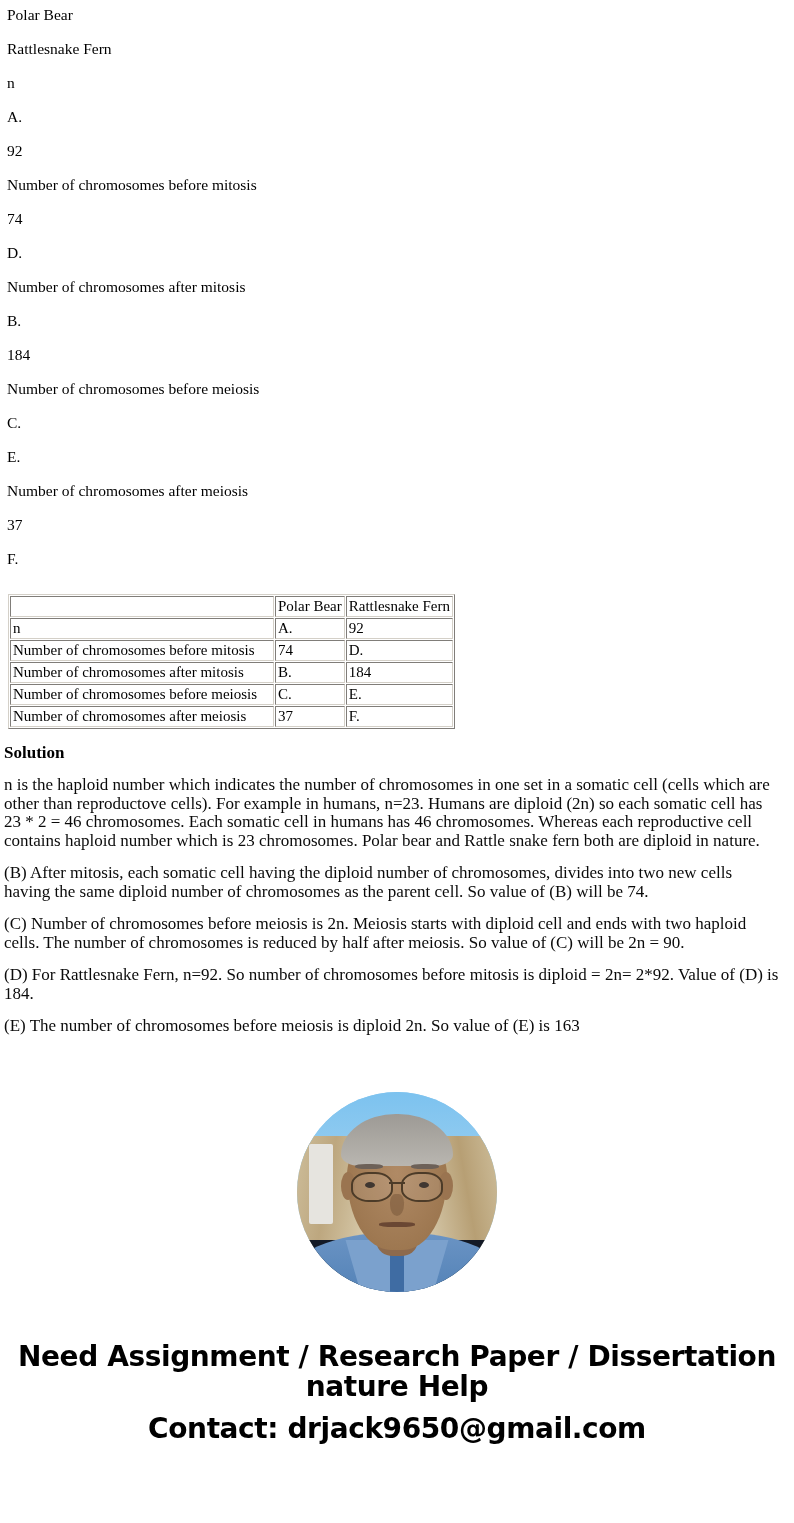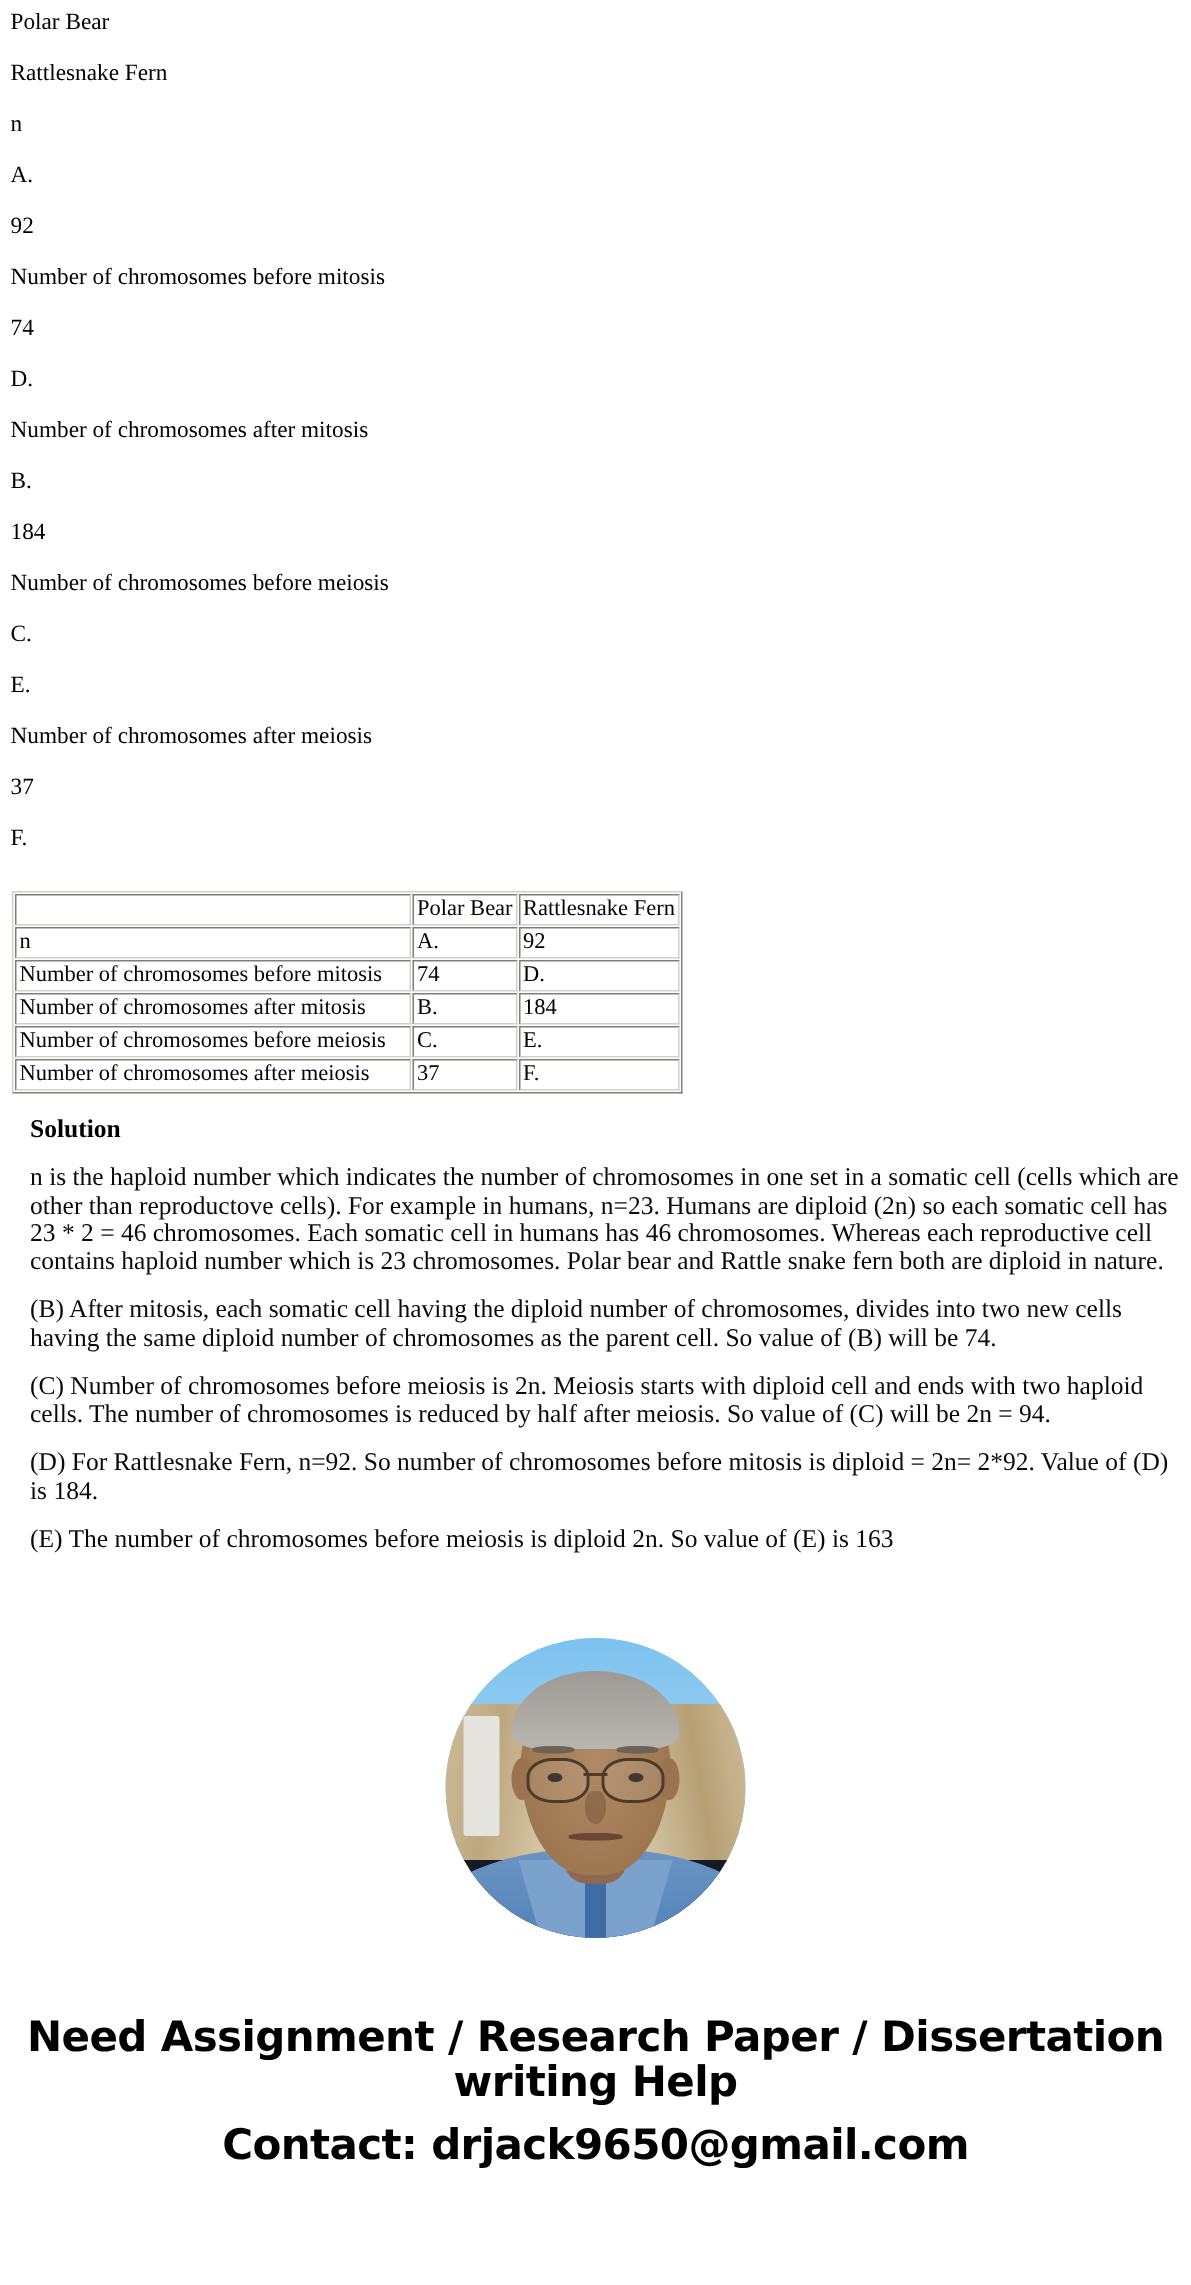--- a/index.html
+++ b/index.html
@@ -57,21 +57,21 @@
     white-space: nowrap;
     color: #000;
   }
   table.chrom-table td.col-label { width: 258px; }
   table.chrom-table td.col-a     { width: 52px; }
   table.chrom-table td.col-b     { width: 95px; }
   table.chrom-table tr.head-row td.col-label { height: 16px; }
 
   
   .solution {
-    padding: 14px 8px 0 20px;
+    padding: 14px 8px 0 4px;
   }
   h3.solution-heading {
     font-family: "Liberation Serif", "DejaVu Serif", serif;
     font-size: 17px;
     font-weight: bold;
     line-height: 19px;
     margin: 0 0 14px 0;
     padding: 0;
     color: #000;
   }
@@ -274,21 +274,21 @@
           <td class="col-b">F.</td>
         </tr>
       </tbody>
     </table>
   </div>
 
   <div class="solution">
     <h3 class="solution-heading">Solution</h3>
     <p class="solution-para">n is the haploid number which indicates the number of chromosomes in one set in a somatic cell (cells which are other than reproductove cells). For example in humans, n=23. Humans are diploid (2n) so each somatic cell has 23 * 2 = 46 chromosomes. Each somatic cell in humans has 46 chromosomes. Whereas each reproductive cell contains haploid number which is 23 chromosomes. Polar bear and Rattle snake fern both are diploid in nature.</p>
     <p class="solution-para">(B) After mitosis, each somatic cell having the diploid number of chromosomes, divides into two new cells having the same diploid number of chromosomes as the parent cell. So value of (B) will be 74.</p>
-    <p class="solution-para">(C) Number of chromosomes before meiosis is 2n. Meiosis starts with diploid cell and ends with two haploid cells. The number of chromosomes is reduced by half after meiosis. So value of (C) will be 2n = 94.</p>
+    <p class="solution-para">(C) Number of chromosomes before meiosis is 2n. Meiosis starts with diploid cell and ends with two haploid cells. The number of chromosomes is reduced by half after meiosis. So value of (C) will be 2n = 90.</p>
     <p class="solution-para">(D) For Rattlesnake Fern, n=92. So number of chromosomes before mitosis is diploid = 2n= 2*92. Value of (D) is 184.</p>
     <p class="solution-para">(E) The number of chromosomes before meiosis is diploid 2n. So value of (E) is 163</p>
   </div>
 
   <div class="photo-block">
     <div class="avatar">
       <div class="bg-sky"></div>
       <div class="bg-wall-l"></div>
       <div class="bg-wall-r"></div>
       <div class="bg-panel-left"></div>
@@ -309,17 +309,17 @@
       <div class="glass-l"></div>
       <div class="glass-r"></div>
       <div class="bridge"></div>
       <div class="nose"></div>
       <div class="mouth"></div>
     </div>
   </div>
 
   <div class="banner">
     <div class="banner-line line1">Need Assignment / Research Paper / Dissertation</div>
-    <div class="banner-line line2">writing Help</div>
+    <div class="banner-line line2">nature Help</div>
     <div class="banner-line line3">Contact: drjack9650@gmail.com</div>
   </div>
 
 </div>
 
 </body></html>

